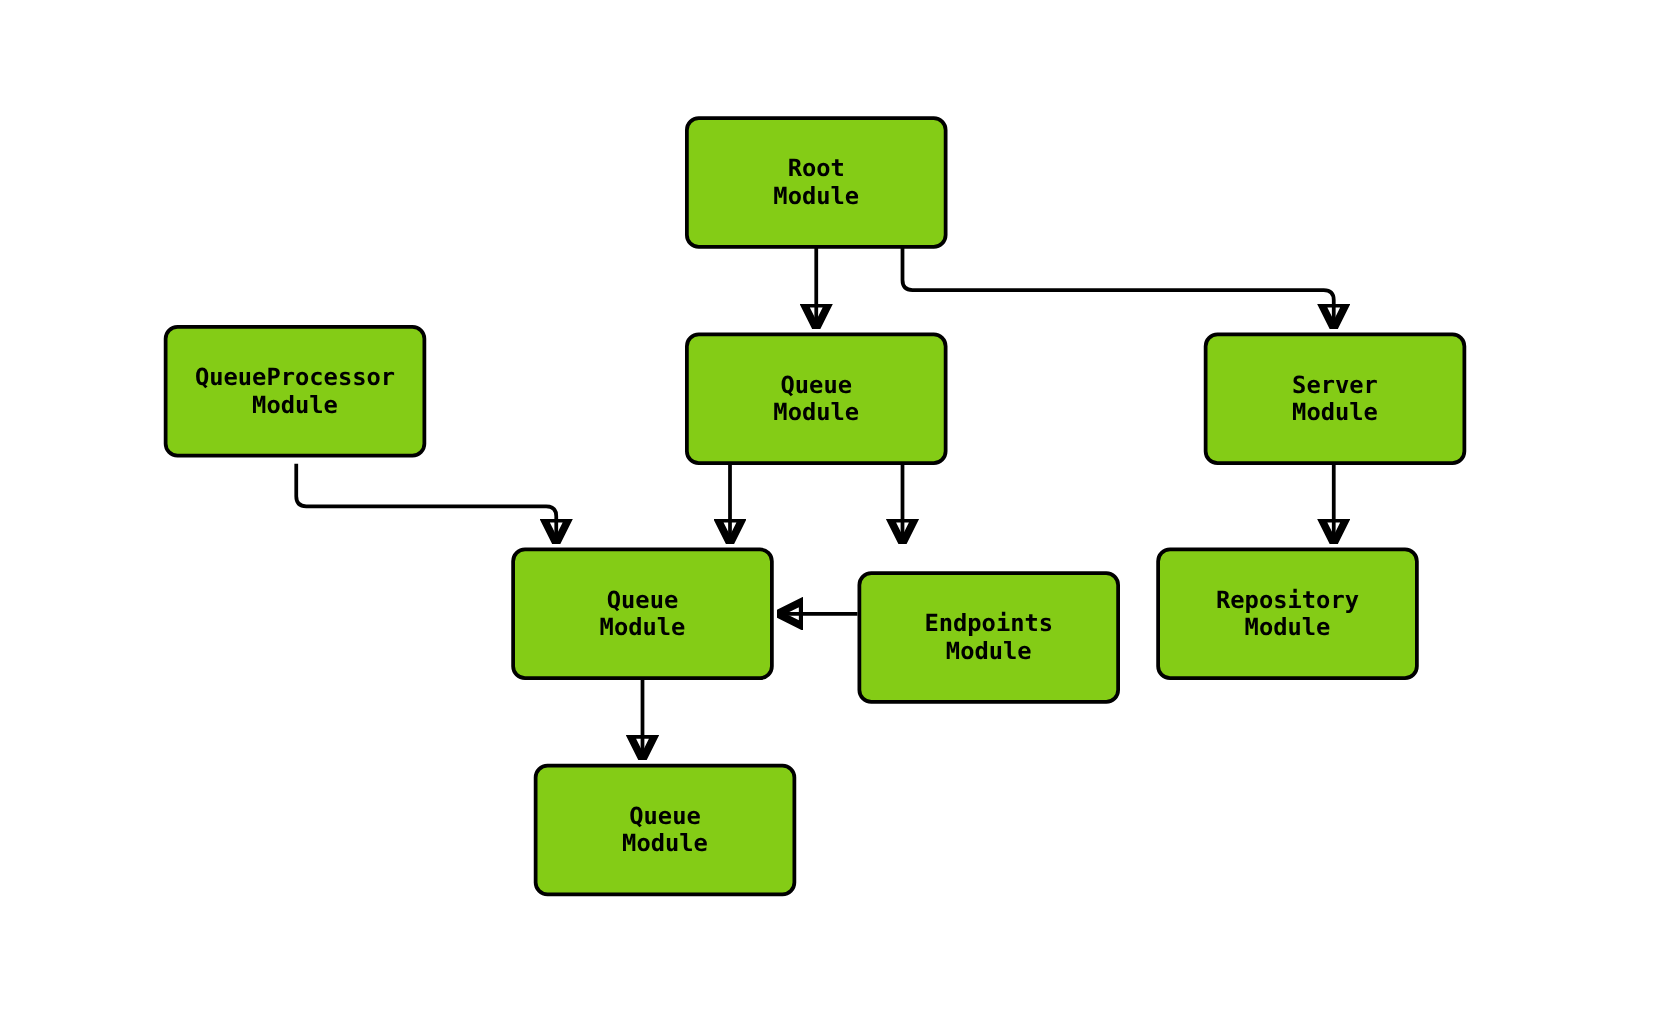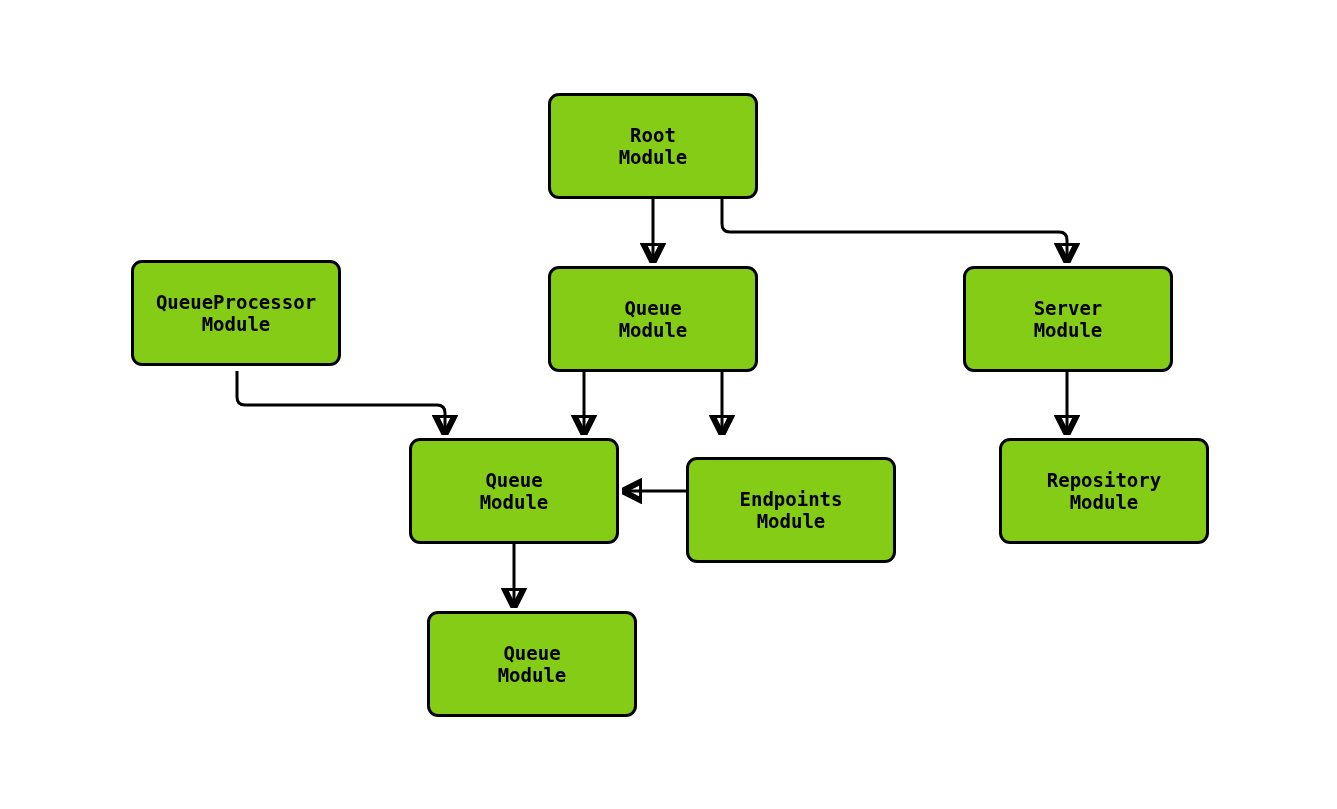--- a/index.html
+++ b/index.html
@@ -44,21 +44,21 @@
     font-weight: bold;
     line-height: 22px;
     color: #000000;
   }
   .node-root          { left: 548px; top: 93px;  }
   .node-queueprocessor{ left: 131px; top: 260px; }
   .node-server        { left: 548px; top: 266px; }
   .node-global        { left: 963px; top: 266px; }
   .node-core          { left: 409px; top: 438px; }
   .node-endpoints     { left: 686px; top: 438px; margin-top: 19px; }
-  .node-repository    { left: 999px; top: 438px; }
+  .node-repository    { left: 925px; top: 438px; }
   .node-queue         { left: 427px; top: 611px; }
 </style>
 </head>
 <body>
 
 <div class="canvas">
 
   <svg class="edges" width="1337" height="809" viewBox="0 0 1337 809" xmlns="http://www.w3.org/2000/svg">
     <defs>
       <marker id="arrowhead" viewBox="0 0 10 10" refX="9.5" refY="5" markerWidth="6.7" markerHeight="8.7" orient="auto-start-reverse">

